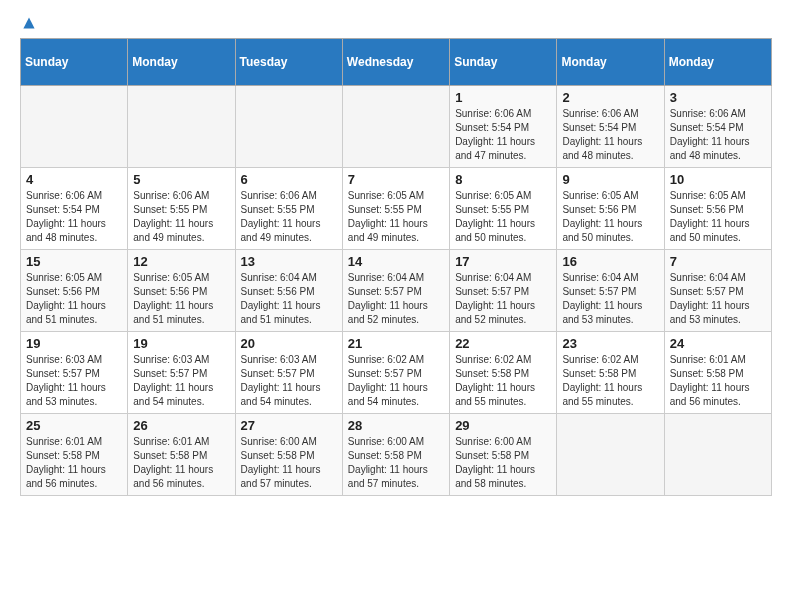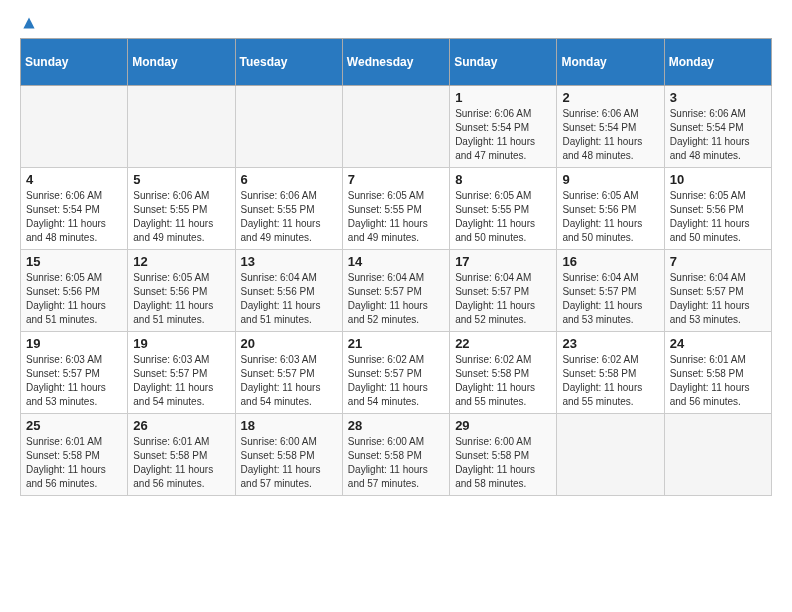--- a/index.html
+++ b/index.html
@@ -317,21 +317,21 @@
 and 56 minutes.</div>
         </td>
         <td>
           <span class="day-number">26</span>
           <div class="cell-text" style="white-space: pre-line;">Sunrise: 6:01 AM
 Sunset: 5:58 PM
 Daylight: 11 hours
 and 56 minutes.</div>
         </td>
         <td>
-          <span class="day-number">18</span>
+          <span class="day-number">27</span>
           <div class="cell-text" style="white-space: pre-line;">Sunrise: 6:00 AM
 Sunset: 5:58 PM
 Daylight: 11 hours
 and 57 minutes.</div>
         </td>
         <td>
           <span class="day-number">28</span>
           <div class="cell-text" style="white-space: pre-line;">Sunrise: 6:00 AM
 Sunset: 5:58 PM
 Daylight: 11 hours

